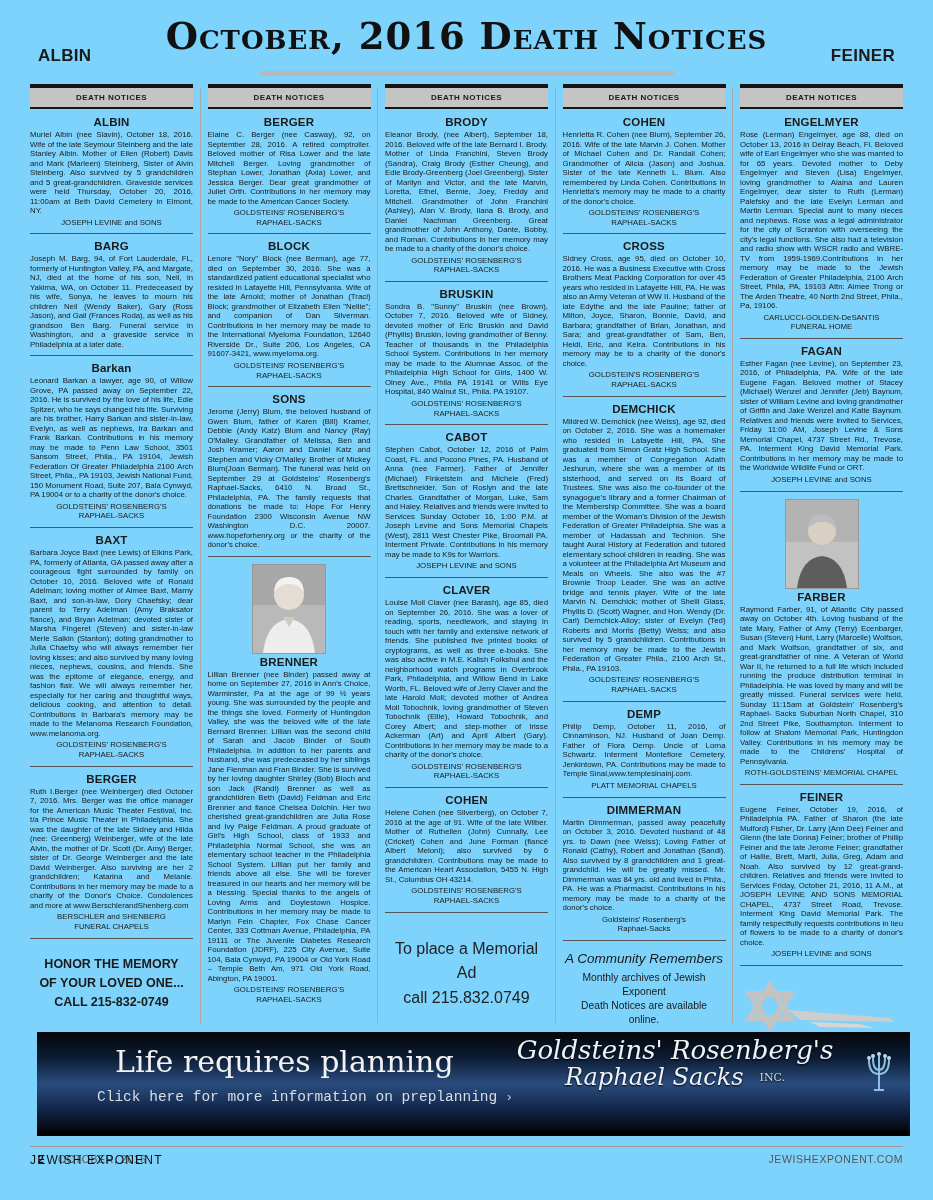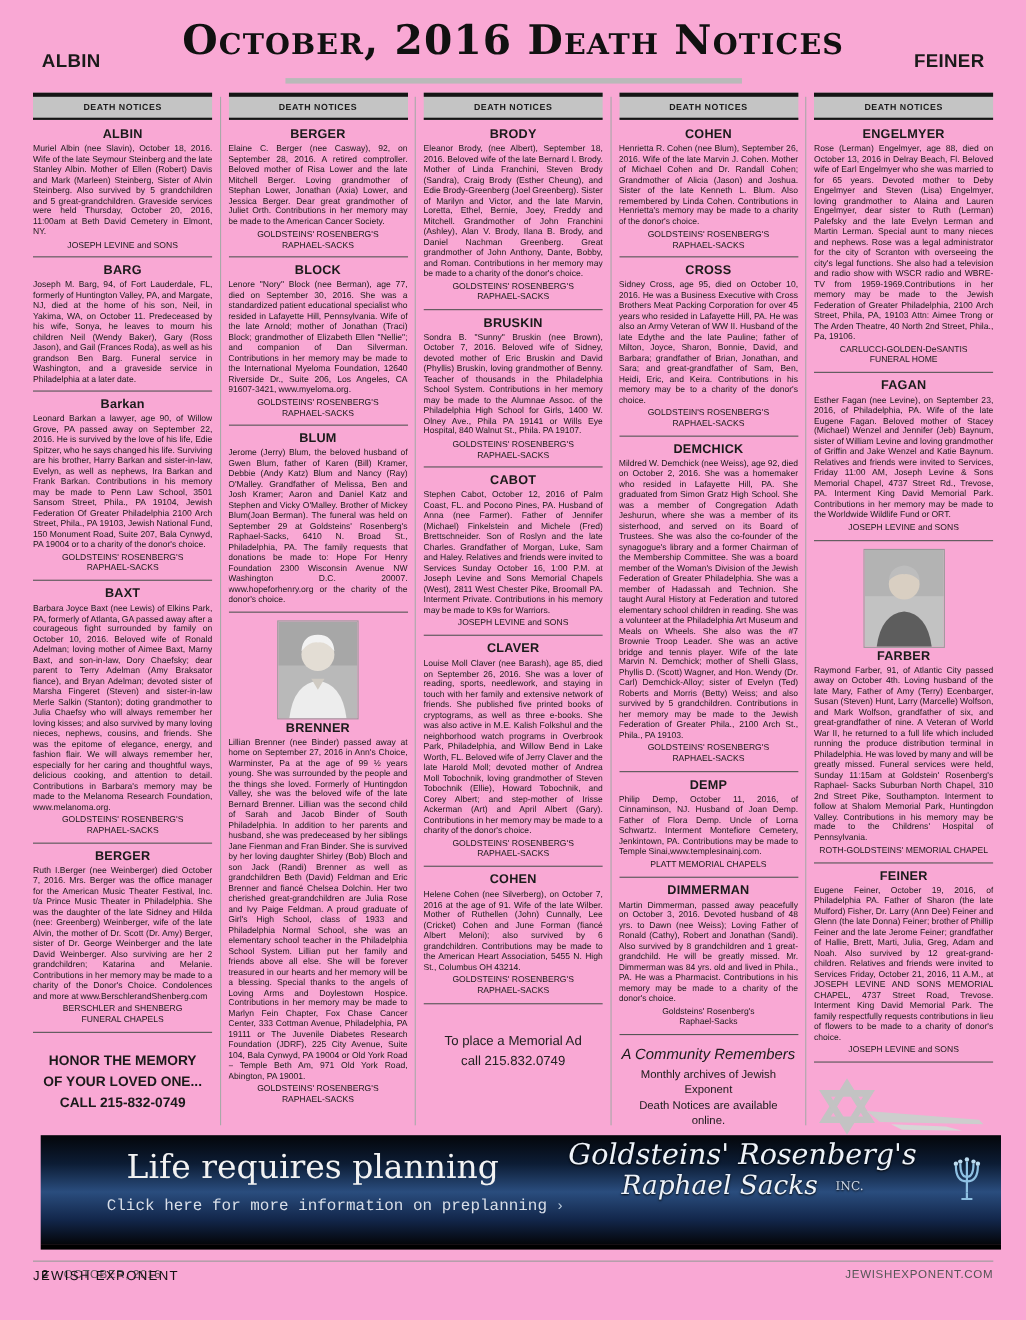--- a/index.html
+++ b/index.html
@@ -1,16 +1,16 @@
 <!DOCTYPE html>
 <html><head>
 <meta charset="utf-8">
 <style>
   html,body { margin:0; padding:0; background:#ffffff; }
-  #page { position:relative; width:933px; height:1200px; background:#f9a8d4; overflow:hidden;
+  #page { position:relative; width:933px; height:1200px; background:#7dd3fc; overflow:hidden;
           font-family:"Liberation Sans", sans-serif; color:#1a1a1a; }
 
   
   .corner { position:absolute; top:46px; font-size:17px; font-weight:bold; letter-spacing:.3px; }
   .corner.left  { left:38px; }
   .corner.right { right:38px; }
   .main-title { position:absolute; top:14px; left:0; right:0; text-align:center;
                 font-family:"DejaVu Serif", serif; font-variant:small-caps; font-weight:bold;
                 font-size:37px; letter-spacing:1px; color:#111; }
   .title-rule { position:absolute; top:71px; left:50%; transform:translateX(-50%);
@@ -29,21 +29,21 @@
   .notice { padding:4px 0 6px; border-bottom:1px solid #555; }
   .notice.last { border-bottom:none; }
   .nname { text-align:center; font-size:11.5px; font-weight:bold; margin:2px 0 2px; letter-spacing:.2px; }
   .nbody { font-size:7.8px; line-height:1.22; text-align:justify; margin:0; word-spacing:-.2px; }
   .nhome { font-size:7.8px; line-height:1.25; text-align:center; white-space:pre-line; margin:2px 0 0; }
 
   .photo { width:72px; height:88px; margin:3px auto 1px; display:block; border:1px solid #999; }
 
   .honor { padding:16px 4px 10px; text-align:center; font-weight:bold; font-size:12.5px;
            line-height:1.55; white-space:pre-line; }
-  .mem-ad { padding:24px 6px 20px; text-align:center; font-size:12px; line-height:1.55;
+  .mem-ad { padding:24px 6px 20px; text-align:center; font-size:16px; line-height:1.55;
             white-space:pre-line; color:#222; }
   .community { padding:10px 2px 8px; text-align:center; border-bottom:1px solid #555; }
   .community-title { font-weight:normal; font-style:italic; font-size:13.5px; margin:0; }
   .community-body  { font-size:10.3px; line-height:1.35; margin:5px 0 3px; white-space:pre-line; }
   .star-wrap { padding:14px 0 0; text-align:left; }
 
   
   .banner { position:absolute; left:37px; width:873px; top:1032px; height:99px;
             background:linear-gradient(180deg,#04060a 0%,#0c1c34 26%,#2a4d7e 52%,#12264a 78%,#04060a 100%);
             border-bottom:5px solid #000; }
@@ -125,21 +125,21 @@
         <p class="nhome">GOLDSTEINS' ROSENBERG'S
 RAPHAEL-SACKS</p>
       </article>
       <article class="notice">
         <h3 class="nname">BLOCK</h3>
         <p class="nbody">Lenore "Nory" Block (nee Berman), age 77, died on September 30, 2016. She was a standardized patient educational specialist who resided in Lafayette Hill, Pennsylvania. Wife of the late Arnold; mother of Jonathan (Traci) Block; grandmother of Elizabeth Ellen "Nellie"; and companion of Dan Silverman. Contributions in her memory may be made to the International Myeloma Foundation, 12640 Riverside Dr., Suite 206, Los Angeles, CA 91607-3421, www.myeloma.org.</p>
         <p class="nhome">GOLDSTEINS' ROSENBERG'S
 RAPHAEL-SACKS</p>
       </article>
       <article class="notice">
-        <h3 class="nname">BLUM</h3>
+        <h3 class="nname">SONS</h3>
         <p class="nbody">Jerome (Jerry) Blum, the beloved husband of Gwen Blum, father of Karen (Bill) Kramer, Debbie (Andy Katz) Blum and Nancy (Ray) O'Malley. Grandfather of Melissa, Ben and Josh Kramer; Aaron and Daniel Katz and Stephen and Vicky O'Malley. Brother of Mickey Blum(Joan Berman). The funeral was held on September 29 at Goldsteins' Rosenberg's Raphael-Sacks, 6410 N. Broad St., Philadelphia, PA. The family requests that donations be made to: Hope For Henry Foundation 2300 Wisconsin Avenue NW Washington D.C. 20007. www.hopeforhenry.org or the charity of the donor's choice.</p>
       </article>
       <article class="notice last">
         <svg class="photo" viewBox="0 0 72 88" xmlns="http://www.w3.org/2000/svg">
           <rect width="72" height="88" fill="#b9b9b9"></rect>
           <rect width="72" height="40" fill="#a7a7a7"></rect>
           <circle cx="36" cy="30" r="15" fill="#e3ddd4"></circle>
           <path d="M21 27 Q22 12 36 12 Q50 12 51 27 Q44 18 36 19 Q28 18 21 27 Z" fill="#f2f2f2"></path>
           <path d="M10 88 Q14 56 36 54 Q58 56 62 88 Z" fill="#ededed"></path>
           <path d="M30 52 L36 62 L42 52 Z" fill="#cfcac2"></path>

